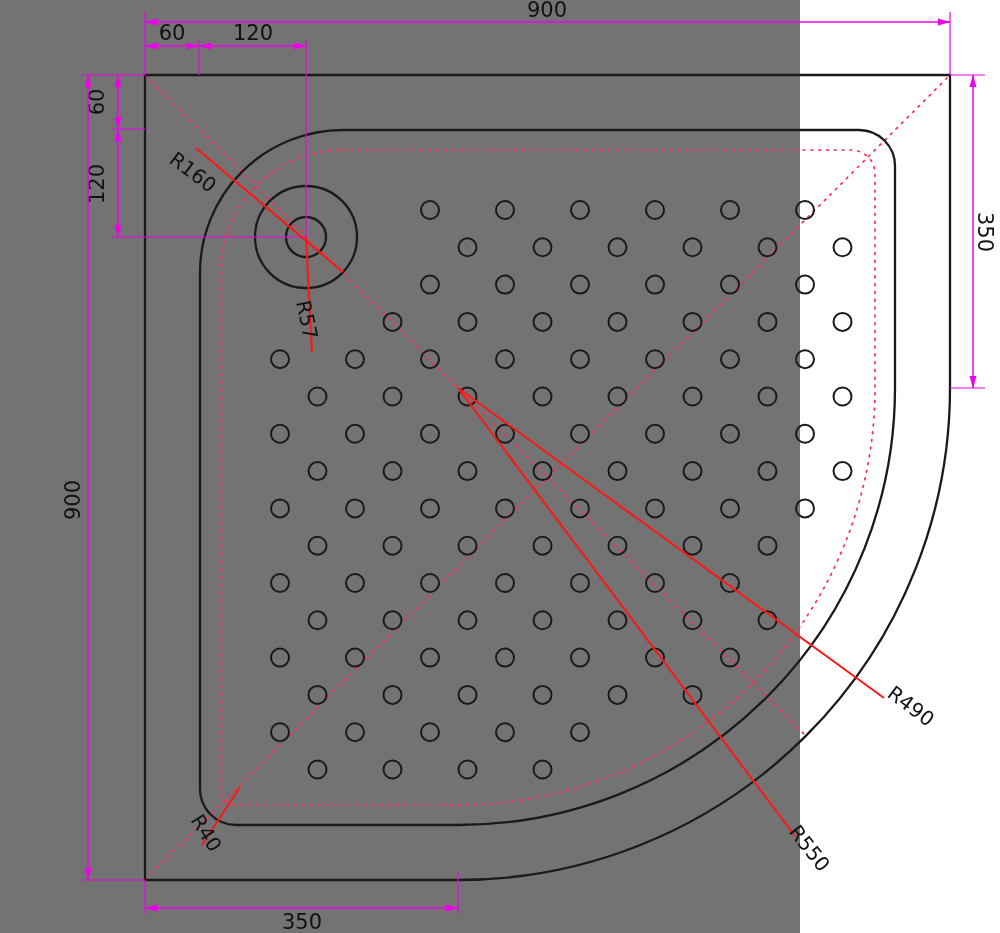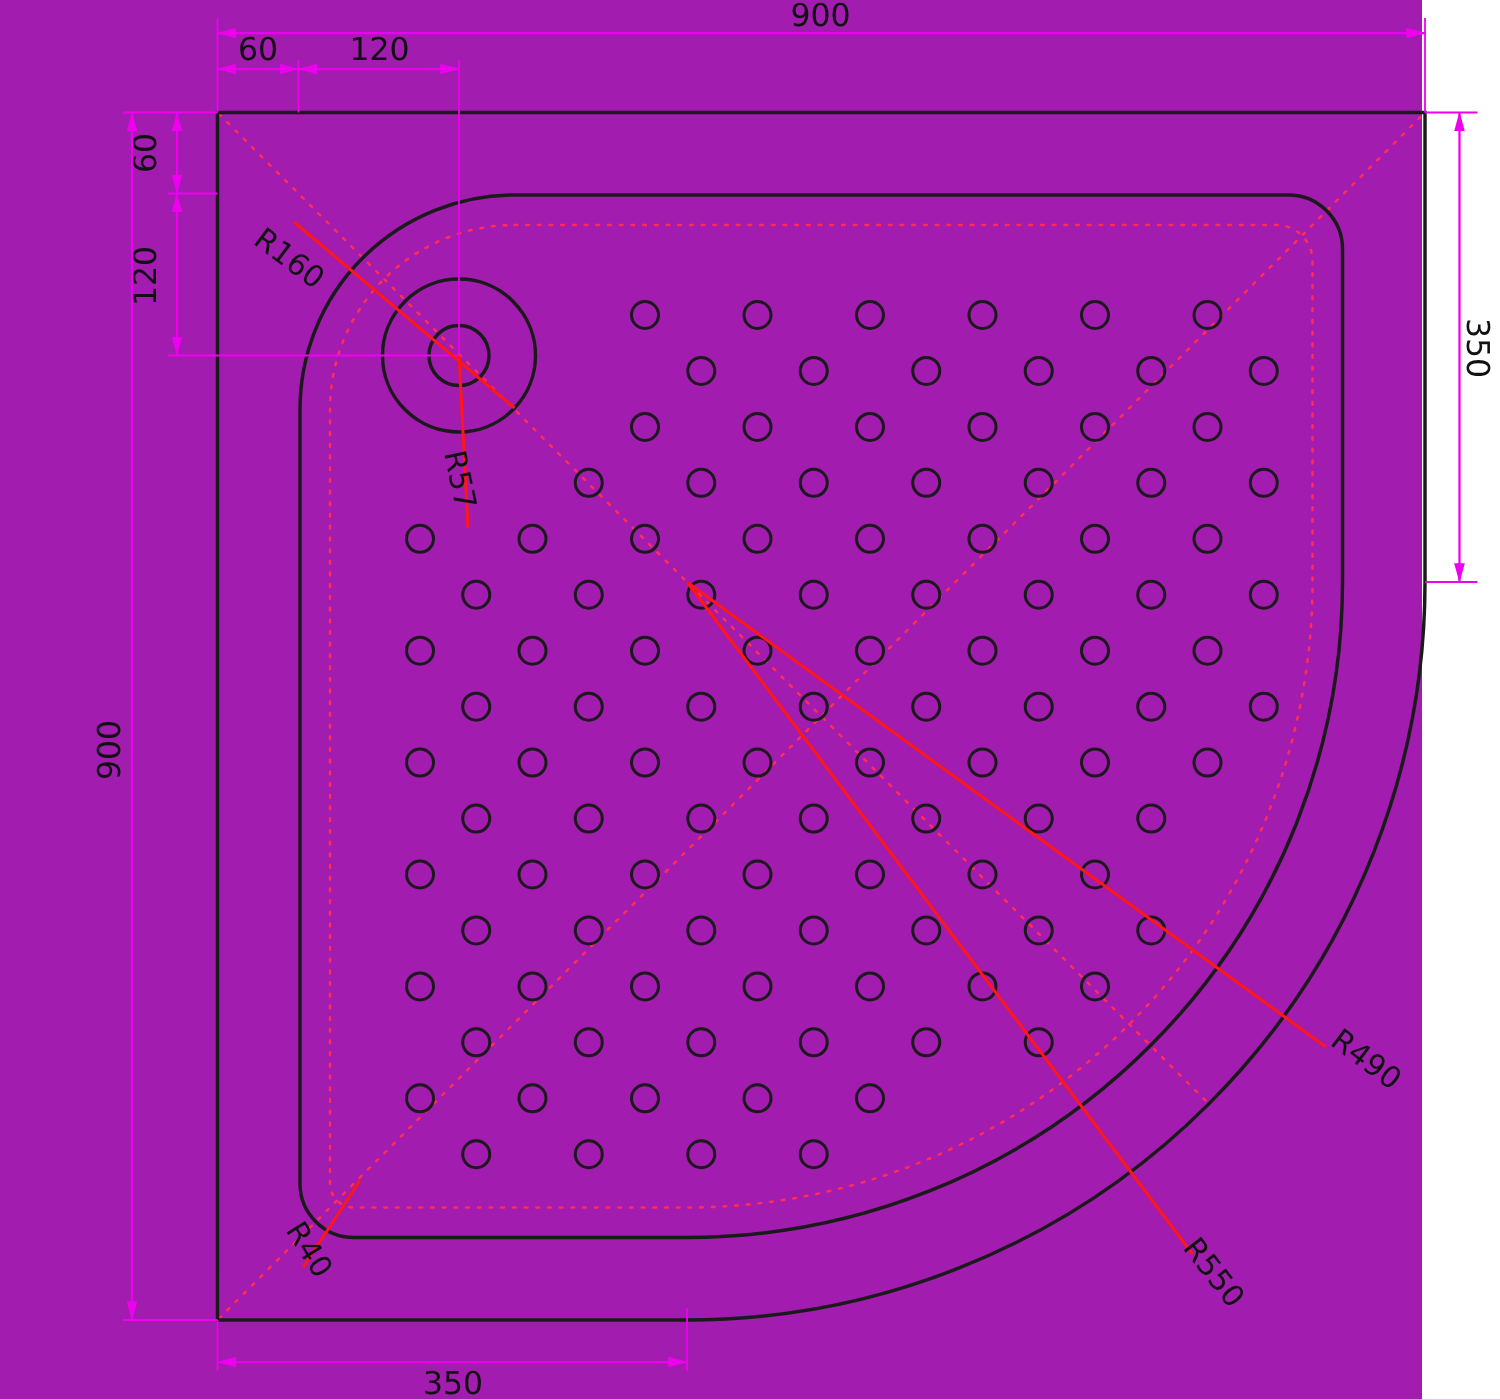--- a/index.html
+++ b/index.html
@@ -2,21 +2,21 @@
 <html style="--c-outline: #1a1a1a; --c-dim: #ee00ee; --c-radius: #ff1616; --c-center: #ff2d55;"><head>
 <meta charset="utf-8">
 <style>
   :root{
     --c-outline:#1a1a1a;
     --c-dim:#ee00ee;
     --c-radius:#ff1616;
     --c-center:#ff2d55;
   }
   html,body{margin:0;padding:0;background:#ffffff;}
-  .stage{width:948px;height:933px;position:relative;background:#a21caf;text-align:center;}
+  .stage{width:800px;height:933px;position:relative;background:#737373;text-align:center;}
   svg{display:block;}
   .outline{stroke:var(--c-outline);stroke-width:2.3;fill:none;}
   .dots circle{stroke:var(--c-outline);stroke-width:2;fill:none;}
   .dim{stroke:var(--c-dim);stroke-width:1.5;fill:none;}
   .ext{stroke:var(--c-dim);stroke-width:1.2;fill:none;}
   .center{stroke:var(--c-center);stroke-width:1.7;fill:none;
           stroke-dasharray:1.8 6;stroke-linecap:round;}
   .rlead{stroke:var(--c-radius);stroke-width:2;fill:none;}
   .dimtext{font-family:"DejaVu Sans",sans-serif;font-size:21px;fill:#111;}
   .rtext{font-family:"DejaVu Sans",sans-serif;font-size:20px;fill:#111;}

